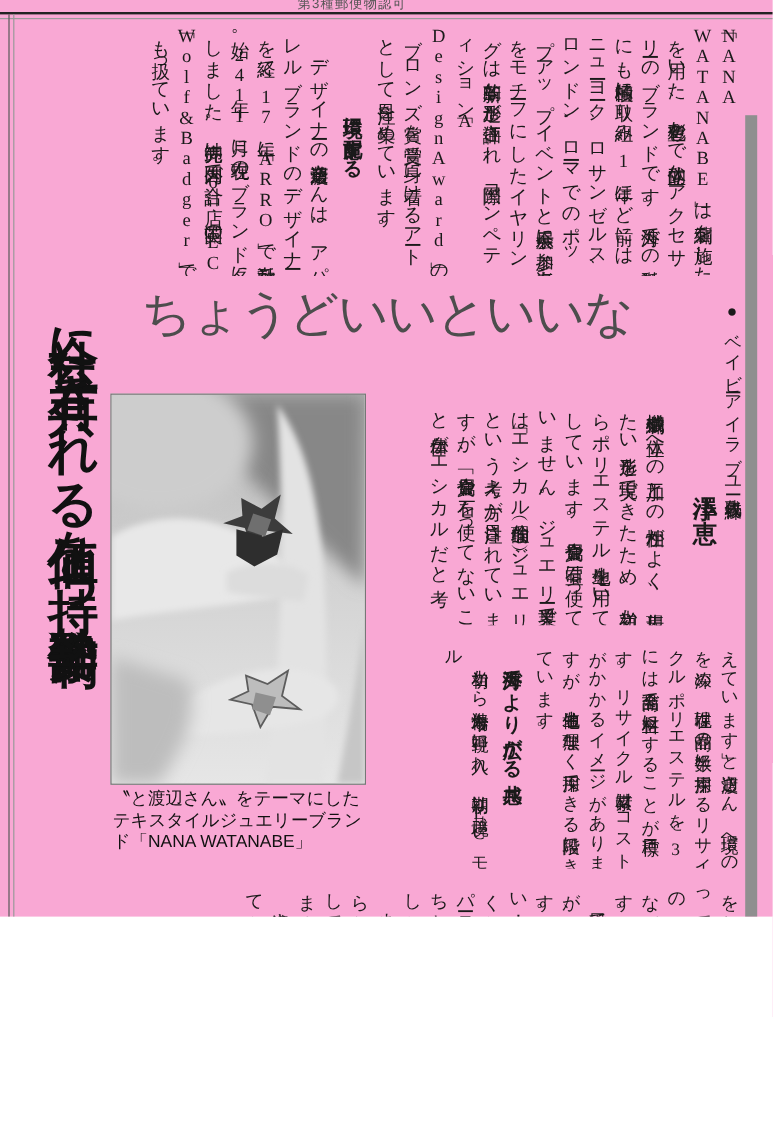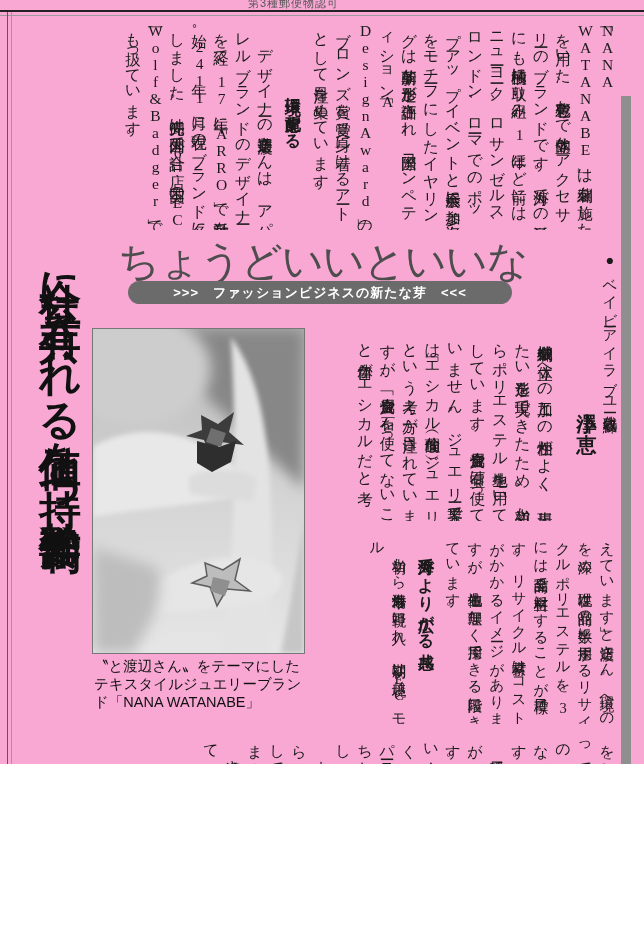--- a/index.html
+++ b/index.html
@@ -85,21 +85,20 @@
   <div class="abs rule-left-inner"></div>
   <div class="abs right-bar"></div>
 
   <div class="abs vtext intro">
     <p>「NANA WATANABE」は刺繍を施した生地を用いた、色彩豊かで立体的なアクセサリーのブランドです。海外での活動にも積極的に取り組み、1年ほど前にはニューヨーク、ロサンゼルス、ロンドン、ローマでのポップアップイベントと展示会に参加。海老をモチーフにしたイヤリングは革新的な造形が評価され、国際コンペティション「A DesignAward」のブロンズ賞を受賞。身に着けるアートとして注目を集めています。</p>
     <h3>環境に配慮する</h3>
     <p>　デザイナーの渡辺奈菜さんは、アパレルブランドのデザイナーを経て、17年に「ARRO」で活動を開始。24年11月に現在のブランド名に変更しました。卸売先は国内外で合計6店、英国のEC「Wolf&amp;Badger」でも扱っています。</p>
   </div>
 
   <div class="abs kicker">ちょうどいいといいな</div>
-  <div class="abs pill">&gt;&gt;&gt;　ファッションビジネスの新たな芽　&lt;&lt;&lt;</div>
 
   <div class="abs vtext author">
     <p class="author-position">●ベイビーアイラブユー代表取締役</p>
     <p class="author-name">小澤　恵</p>
   </div>
 
   <div class="abs vtext main-headline">社会に共有される価値を持つ制作姿勢</div>
 
   <div class="abs photo">
     <svg width="211" height="324" viewBox="0 0 211 324" xmlns="http://www.w3.org/2000/svg" role="img" aria-hidden="true">

